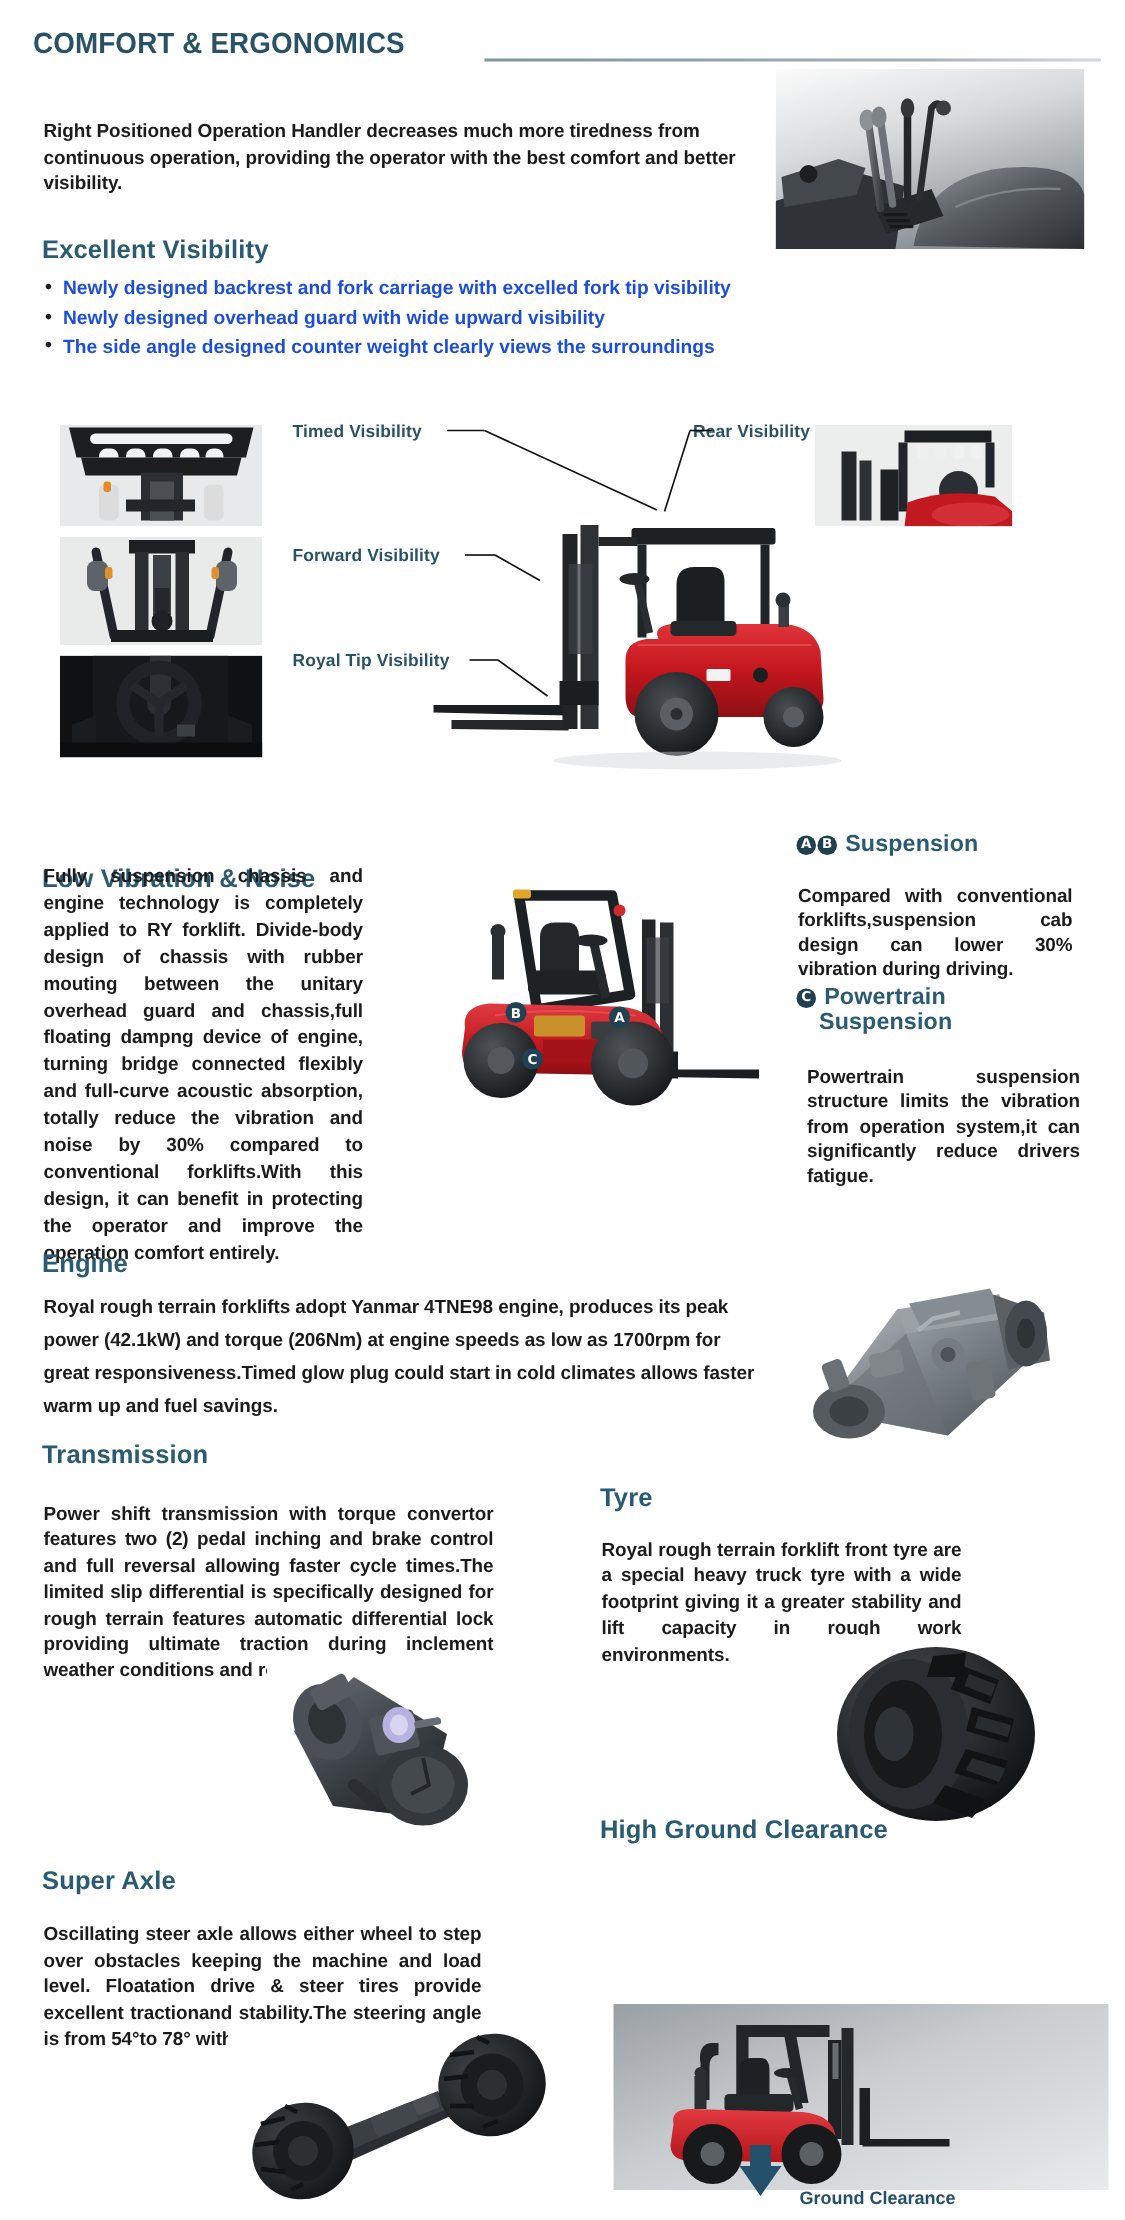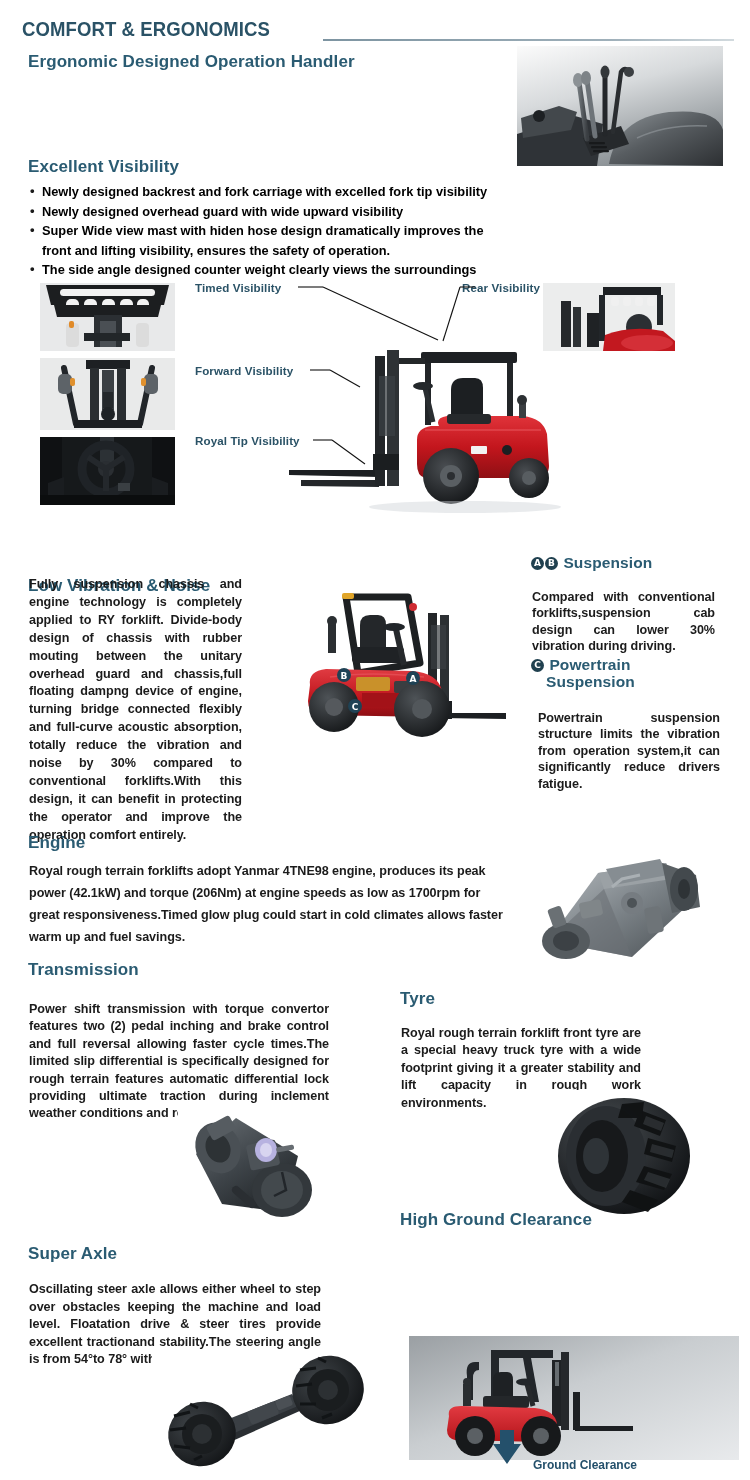--- a/index.html
+++ b/index.html
@@ -62,21 +62,21 @@
   }
   .body-text.justify { text-align: justify; text-align-last: left; margin-top: 13px; }
   .body-text.narrow { line-height: 16.4px; }
 
   
   .bullets { position: absolute; list-style: none; }
   .bullets li {
     font-size: 12.8px;
     font-weight: bold;
     line-height: 19.6px;
-    color: #000000;
+    color: #1d4ed8;
     padding-left: 12px;
     position: relative;
     white-space: pre-line;
   }
   .bullets li::before {
     content: "\2022";
     position: absolute;
     left: 0; top: -1px;
     font-size: 13px;
     color: #1b1b1b;
@@ -116,21 +116,21 @@
 </head>
 <body>
 
 <div class="page">
 
   <div class="section-head" style="top:18px;">
     <span class="title">COMFORT &amp; ERGONOMICS</span>
     <span class="rule"></span>
   </div>
 
-  <div class="sub-head" style="top:52px; left:28px;">Ergonomic Designed Operation Handler</div>
+  <div class="body-text" style="top:79px; left:29px; width:470px;">Right Positioned Operation Handler decreases much more tiredness from continuous operation, providing the operator with the best comfort and better visibility.</div>
 
   <div class="photo" style="top:46px; left:517px; width:206px; height:120px;">
     <svg width="206" height="120" viewBox="0 0 206 120">
       <defs>
         <linearGradient id="hbg" x1="0" y1="0" x2="0.45" y2="1">
           <stop offset="0%" stop-color="#fbfbfb"></stop>
             <stop offset="45%" stop-color="#d7dadc"></stop>
           <stop offset="100%" stop-color="#8c9296"></stop>
         </linearGradient>
         <linearGradient id="seatG" x1="0" y1="0" x2="1" y2="1">
@@ -169,22 +169,20 @@
         <rect x="74" y="100" width="16" height="2.2" rx="1"></rect>
         <rect x="76" y="104" width="16" height="2.2" rx="1"></rect>
       </g>
     </svg>
   </div>
 
   <div class="sub-head" style="top:157px; left:28px;">Excellent Visibility</div>
   <ul class="bullets" style="top:182px; left:30px; width:500px;">
     <li>Newly designed backrest and fork carriage with excelled fork tip visibility</li>
     <li>Newly designed overhead guard with wide upward visibility</li>
-    <li>Super Wide view mast with hiden hose design dramatically improves the
- front and  lifting visibility, ensures the safety of operation.</li>
     <li>The side angle designed counter weight clearly views the surroundings</li>
   </ul>
 
   <div class="photo" style="top:283px; left:40px; width:135px; height:68px;">
     <svg width="135" height="68" viewBox="0 0 135 68">
       <rect width="135" height="68" fill="#e8e9ea"></rect>
       <path d="M6 2 L129 2 L124 22 L11 22 Z" fill="#1c1e20"></path>
       <rect x="20" y="6" width="95" height="7" rx="3.5" fill="#f2f2f2"></rect>
       <g fill="#f2f2f2">
         <rect x="26" y="16" width="13" height="14" rx="5"></rect>

